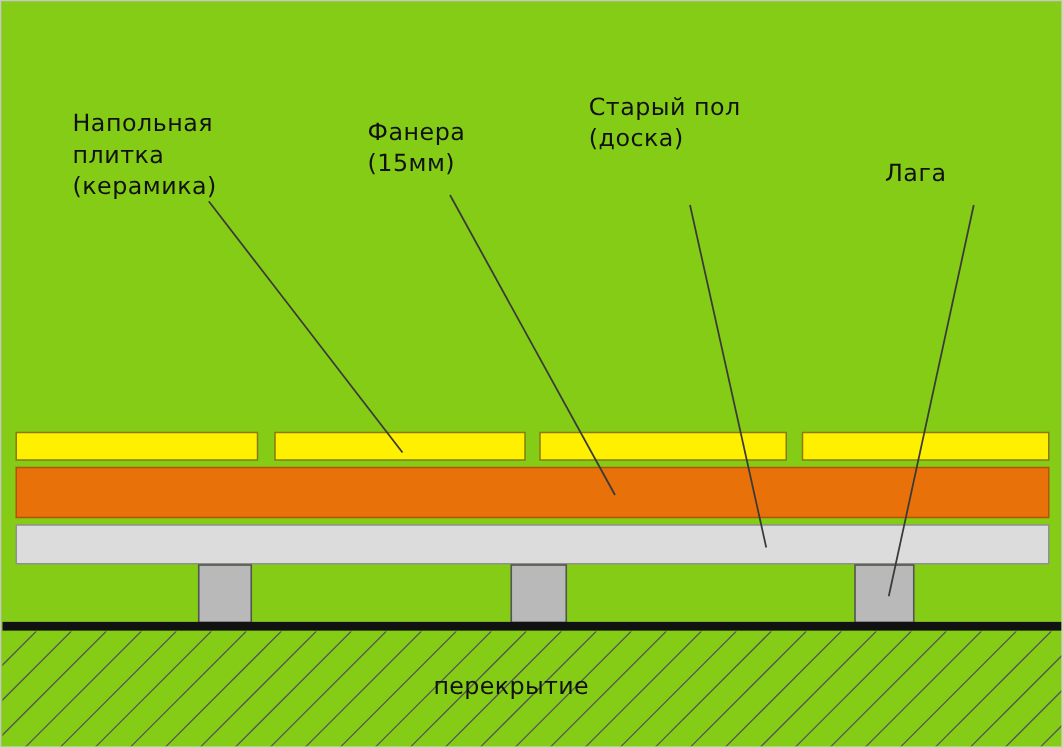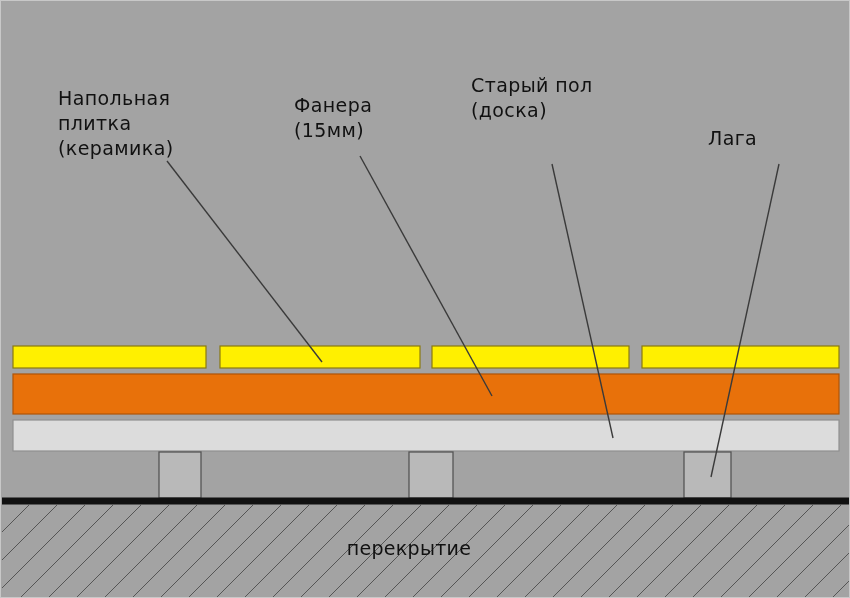--- a/index.html
+++ b/index.html
@@ -38,21 +38,21 @@
     font-family: "DejaVu Sans", sans-serif;
     font-size: 19px;
     fill: #111111;
     text-anchor: middle;
     letter-spacing: 0.3px;
   }
 </style>
 </head>
 <body>
 
-<div id="diagram-root" style="background: #a3a3a3; border-color: rgb(200, 200, 200); text-align: right;">
+<div id="diagram-root" style="background: #84cc16; border-color: rgb(200, 200, 200); text-align: right;">
 
   <svg class="canvas" viewBox="0 0 850 598" xmlns="http://www.w3.org/2000/svg">
 
     <defs>
       <clipPath id="slab-clip">
         <rect id="slab-clip-rect" x="1" y="504" width="848" height="93"></rect>
       </clipPath>
     </defs>
 
     <g id="tiles-group">

